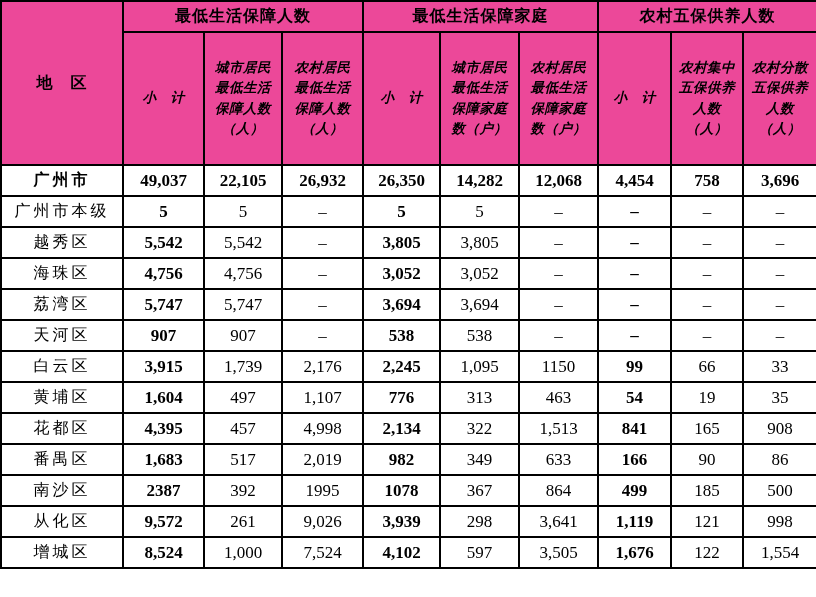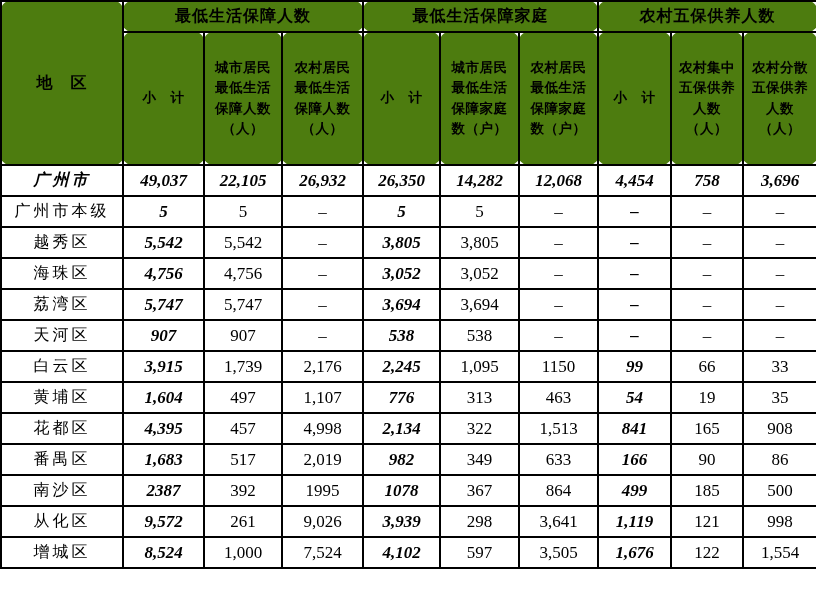--- a/index.html
+++ b/index.html
@@ -24,46 +24,45 @@
   table.stat-table td {
     border: 2px solid #000000;
     text-align: center;
     vertical-align: middle;
     padding: 0;
     overflow: hidden;
   }
   thead th {
     font-family: "Liberation Sans", "DejaVu Sans", sans-serif;
     font-weight: bold;
-    background: #4d7c0f;
-    border-radius: 9px;
+    background: #ec4899;
   }
   tr.header-top th {
     height: 29px;
     font-size: 16px;
     letter-spacing: 1px;
   }
   tr.header-sub th {
     height: 131px;
     font-size: 13.5px;
     line-height: 1.5;
     white-space: pre-line;
     letter-spacing: 0.5px;
+    font-style: italic;
   }
   tbody td {
     height: 29px;
     font-size: 17px;
   }
   tbody td.region-cell {
     font-size: 16px;
     letter-spacing: 3px;
   }
   .bold {
     font-weight: bold;
-    font-style: italic;
   }
 </style>
 </head>
 <body>
 
 <div class="page">
   <table class="stat-table">
     <colgroup>
       <col style="width:122px">
       <col style="width:81px">

